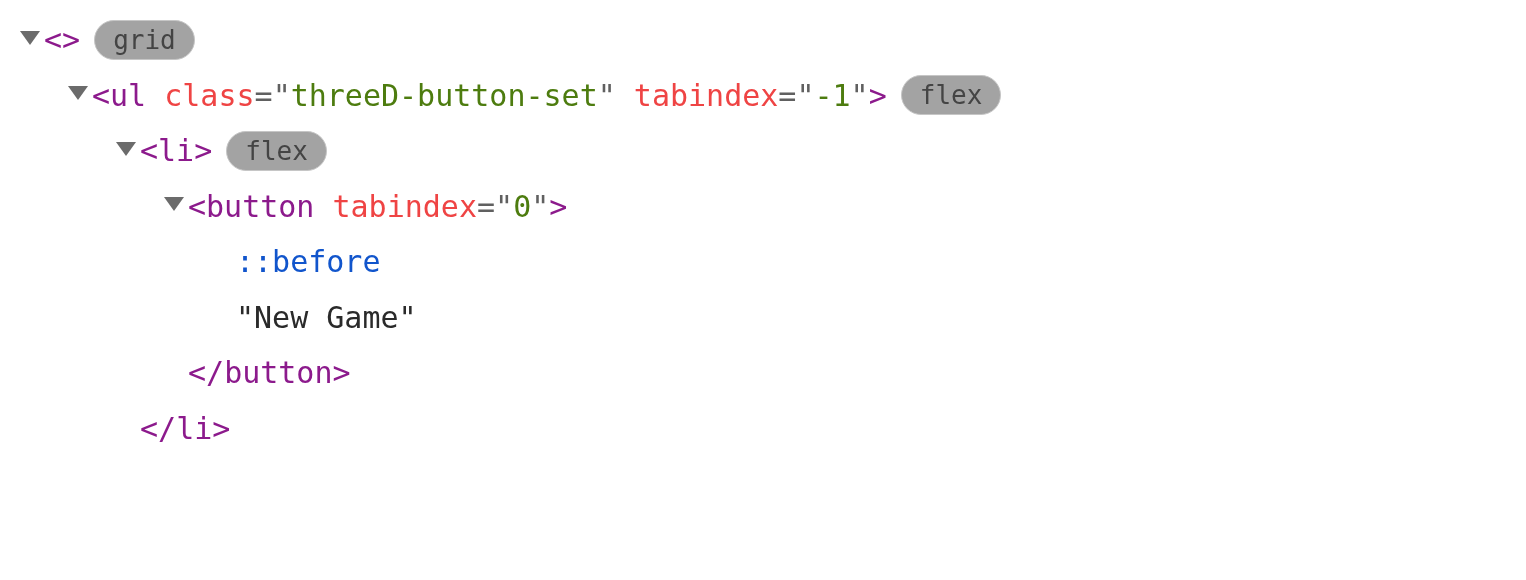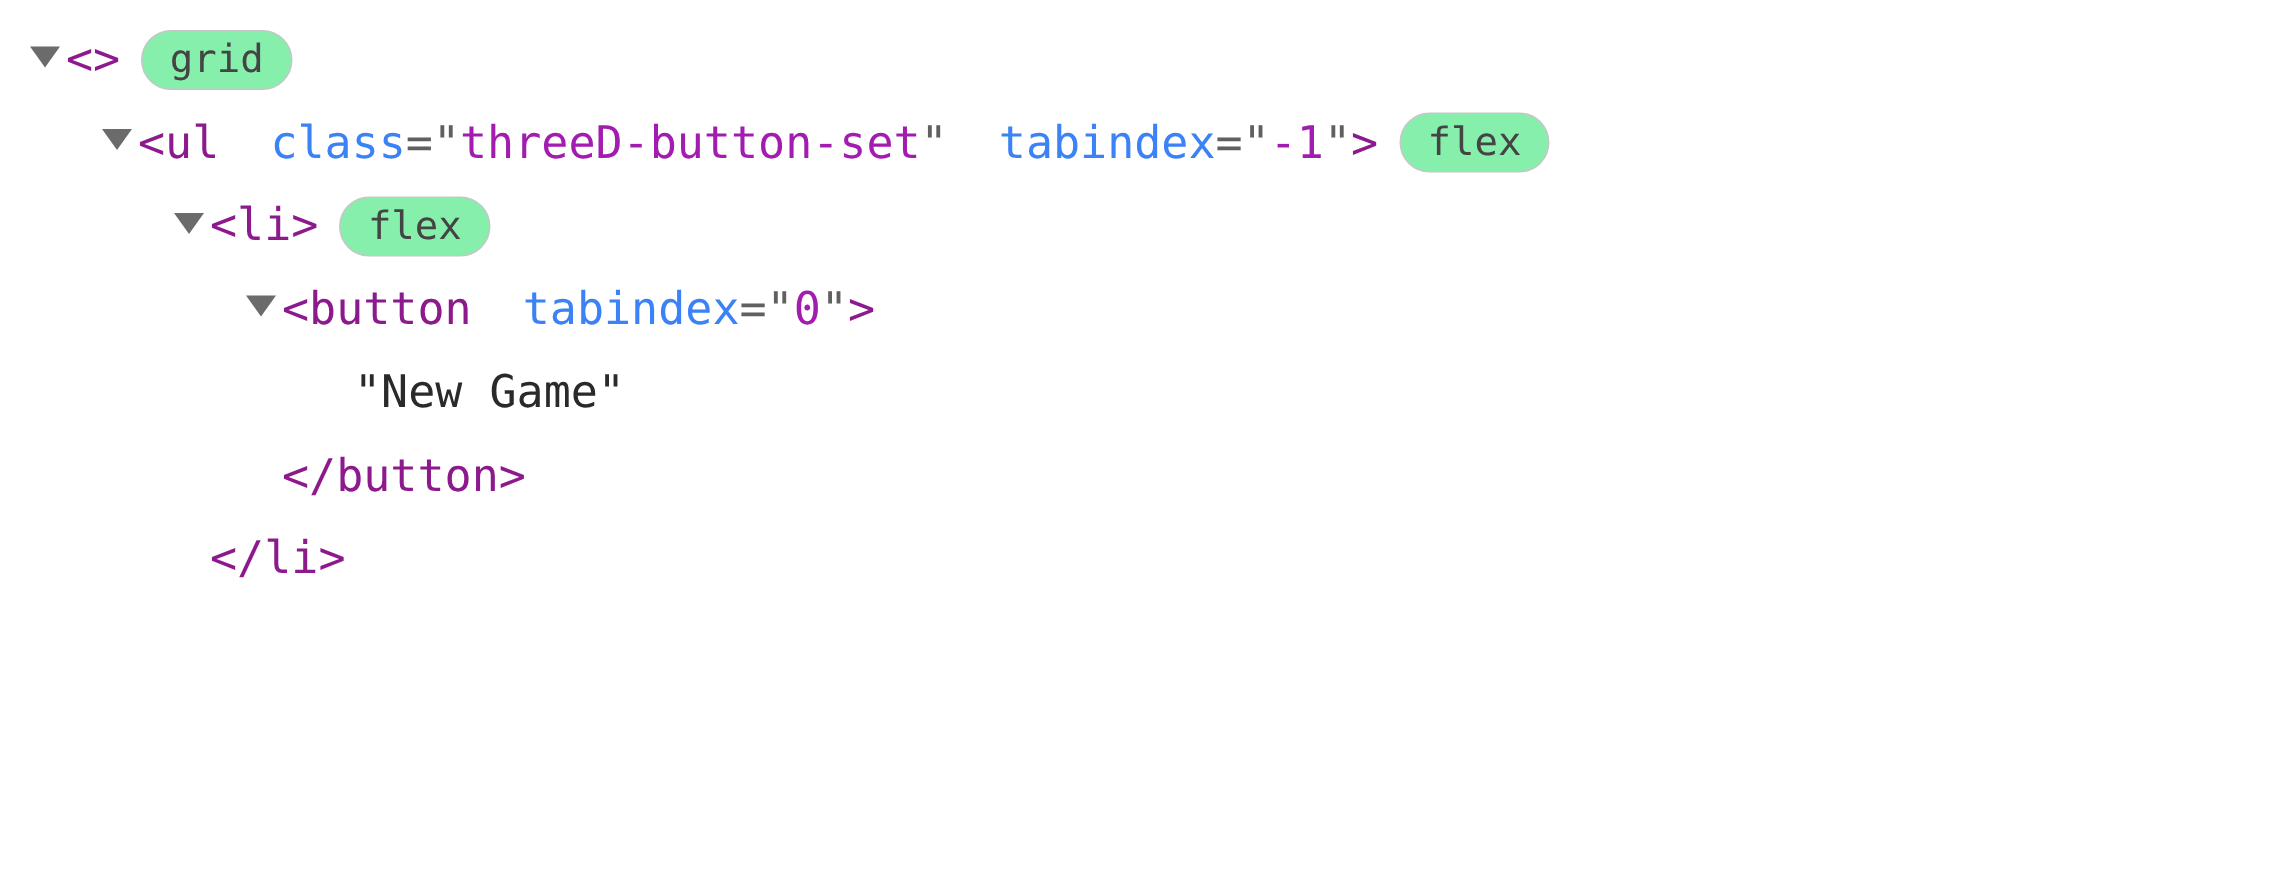--- a/index.html
+++ b/index.html
@@ -35,43 +35,42 @@
     transform: translateY(-2px);
     margin-right: 4px;
   }
   .tag-name {
     color: #8c1a8c;
   }
   .punct {
     color: #8c1a8c;
   }
   .attr-name {
-    color: #3b82f6;
-    margin-left: 16px;
+    color: #ef4444;
   }
   .attr-eq {
     color: #606060;
   }
   .attr-value {
-    color: #a21caf;
+    color: #4d7c0f;
   }
   .pseudo {
     color: #1155cc;
   }
   .text-node {
     color: #2a2a2a;
   }
   .close-tag {
     color: #8c1a8c;
   }
   .badge {
     display: inline-flex;
     align-items: center;
     justify-content: center;
-    background: #86efac;
+    background: #a3a3a3;
     border: 1.5px solid #c6c6c6;
     color: #444;
     font-family: "SF Mono", "Monaco", "Menlo", "Consolas", monospace;
     font-size: 26px;
     border-radius: 999px;
     padding: 16px 18px;
     margin-left: 14px;
     height: 40px;
     line-height: 1;
   }
@@ -128,20 +127,28 @@
       <span class="tag-name">button</span>
     <span>&nbsp;</span>
     <span class="attr-name">tabindex</span>
       <span class="attr-eq">=</span>
       <span class="attr-eq">"</span>
       <span class="attr-value">0</span>
       <span class="attr-eq">"</span>
       <span class="punct">&gt;</span>
   </div>
 
+  <div class="tree-row">
+    <span class="indent"></span>
+      <span class="indent"></span>
+      <span class="indent"></span>
+      <span class="indent"></span>
+    <span style="width:24px;display:inline-block"></span>
+    <span class="pseudo">::before</span>
+  </div>
 
   <div class="tree-row">
     <span class="indent"></span>
       <span class="indent"></span>
       <span class="indent"></span>
       <span class="indent"></span>
     <span style="width:24px;display:inline-block"></span>
     <span class="text-node">"New Game"</span>
   </div>
 

